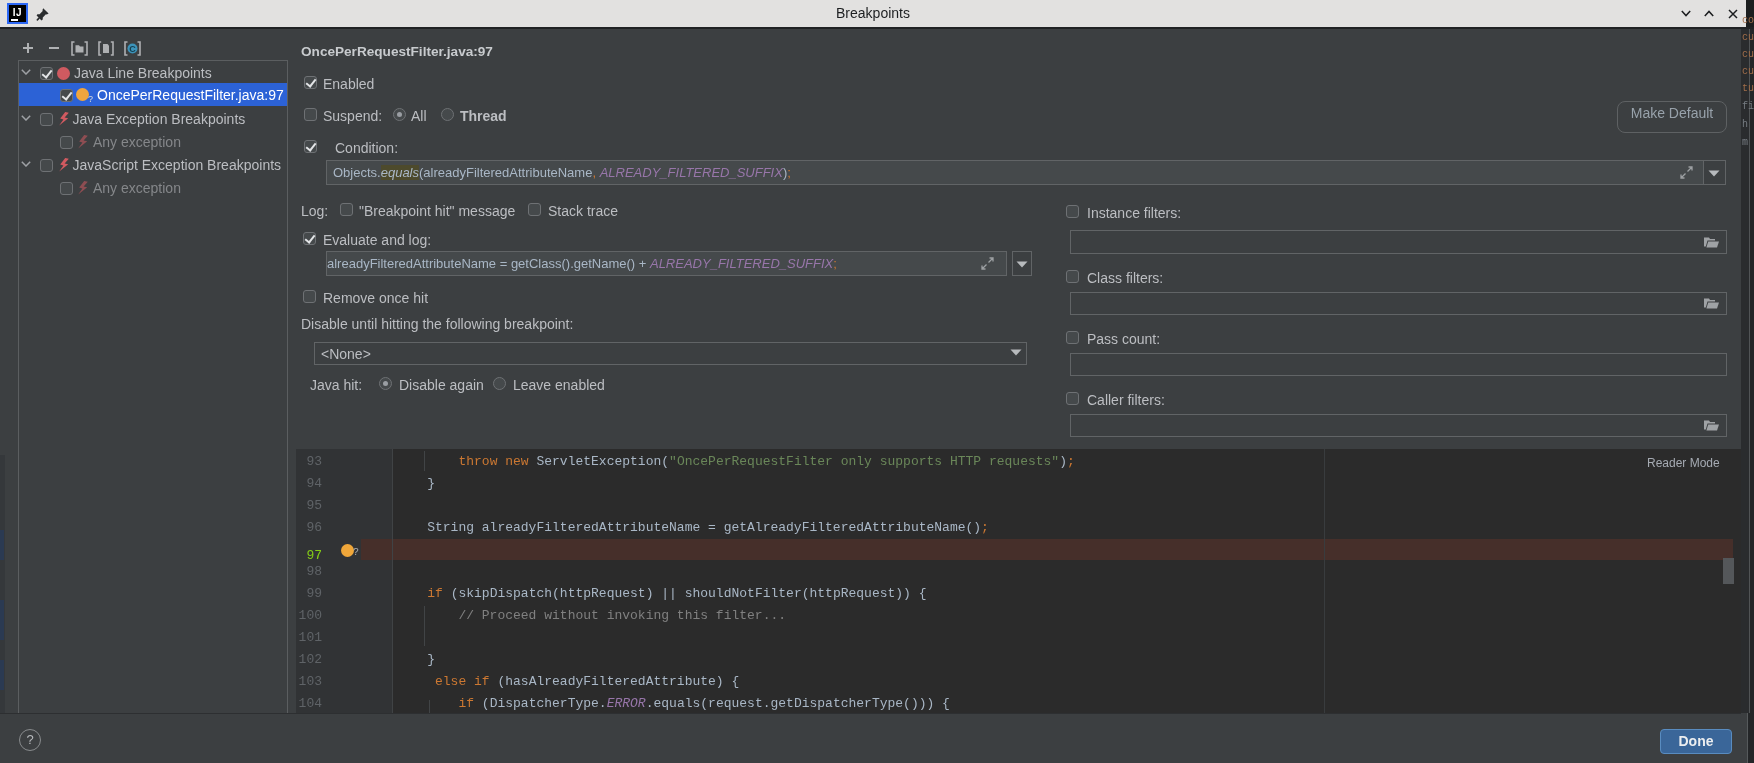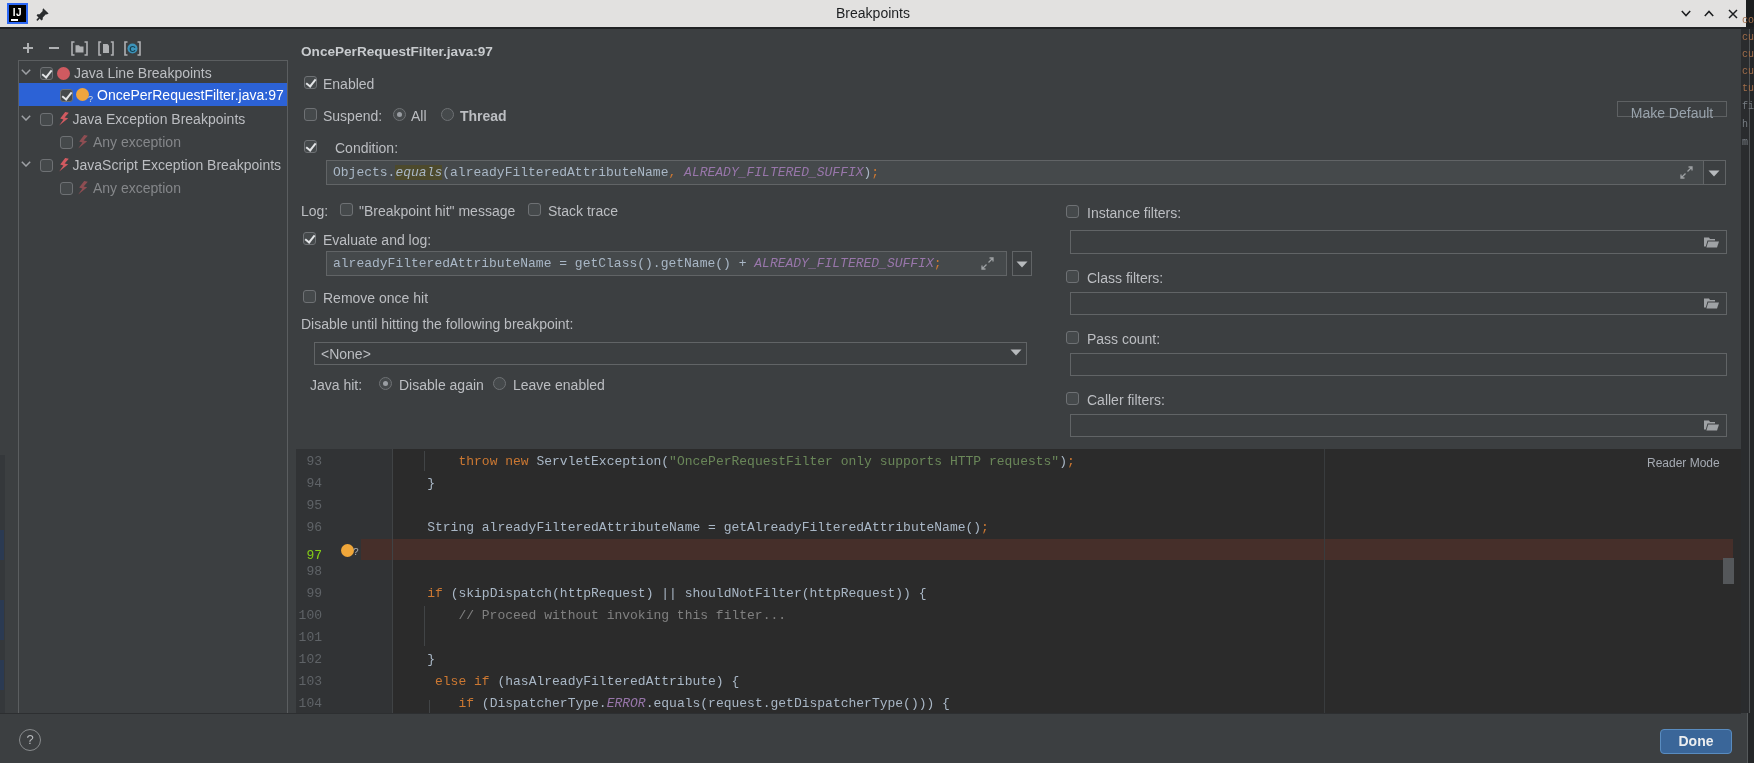--- a/index.html
+++ b/index.html
@@ -3,21 +3,21 @@
 *{margin:0;padding:0;box-sizing:border-box}
 html,body{width:1754px;height:763px;background:#3c3f41;font-family:"Liberation Sans",sans-serif;overflow:hidden}
 body{position:relative}
 .abs{position:absolute}
 .lb{position:absolute;font-size:14px;line-height:14px;color:#bcbec2;white-space:pre}
 .cb{position:absolute;width:13px;height:13px;border:1px solid #6e7174;border-radius:3px;background:#45494b}
 .cb.ck::after{content:"";position:absolute;left:3px;top:0px;width:4px;height:8px;border:solid #e3e5e7;border-width:0 2px 2px 0;transform:rotate(38deg)}
 .rd{position:absolute;width:13px;height:13px;border:1px solid #6e7174;border-radius:50%;background:#45494b}
 .rd.sel::after{content:"";position:absolute;left:3px;top:3px;width:5px;height:5px;border-radius:50%;background:#9a9ea3}
 .fld{position:absolute;border:1px solid #616466;background:#3c3f41}
-.codefld{background:#45494b;font-family:Liberation Mono, monospace;font-size:13px;color:#a9b7c6;white-space:pre}
+.codefld{background:#45494b;font-family:Liberation Sans, sans-serif;font-size:13px;color:#a9b7c6;white-space:pre}
 .mono{font-family:Liberation Mono, monospace}
 .kw{color:#cc7832}
 .str{color:#6a8759}
 .cmt{color:#808080}
 .const{color:#9876aa;font-style:italic}
 .codeline{position:absolute;left:100px;font-family:"Liberation Mono",monospace;font-size:13px;line-height:22px;height:22px;color:#a9b7c6;white-space:pre}
 .gnum{position:absolute;left:0;width:26px;text-align:right;font-family:"Liberation Mono",monospace;font-size:13px;line-height:22px;height:22px;color:#5f6367}
 </style></head>
 <body>
 
@@ -119,21 +119,21 @@
 
 <div class="lb" style="left:301px;top:45px;font-size:13.6px;line-height:14px;font-weight:bold;color:#c8cbce">OncePerRequestFilter.java:97</div>
 <span class="cb ck" style="left:304px;top:76px"></span>
 <span class="lb" style="left:323px;top:77px">Enabled</span>
 <span class="cb" style="left:304px;top:108px"></span>
 <span class="lb" style="left:323px;top:109px">Suspend:</span>
 <span class="rd sel" style="left:393px;top:108px"></span>
 <span class="lb" style="left:411px;top:109px">All</span>
 <span class="rd" style="left:441px;top:108px"></span>
 <span class="lb" style="left:460px;top:109px;font-weight:bold">Thread</span>
-<div class="abs" style="left:1617px;top:101px;width:110px;height:16px;border:1px solid #5e6163;border-radius:0;text-align:center;line-height:22px;font-size:14px;color:#98a2ab">Make Default</div>
+<div class="abs" style="left:1617px;top:101px;width:110px;height:32px;border:1px solid #5e6163;border-radius:8px;text-align:center;line-height:22px;font-size:14px;color:#98a2ab">Make Default</div>
 <span class="cb ck" style="left:304px;top:140px"></span>
 <span class="lb" style="left:335px;top:141px">Condition:</span>
 <div class="fld codefld" style="left:326px;top:160px;width:1378px;height:25px;line-height:23px;padding-left:6px">Objects.<i style="background:#4d4a2c">equals</i>(alreadyFilteredAttributeName<span class="kw">,</span> <span class="const">ALREADY_FILTERED_SUFFIX</span>)<span class="kw">;</span></div>
 <svg class="abs" style="left:1680px;top:166px" width="13" height="13" viewBox="0 0 13 13">
     <g stroke="#9da0a3" stroke-width="1.3" fill="none">
       <path d="M7.5 5.5 12 1 M8.5 1 H12 V4.5"></path>
       <path d="M5.5 7.5 1 12 M1 8.5 V12 H4.5"></path>
     </g>
   </svg>
 <div class="fld" style="left:1703px;top:160px;width:23px;height:25px;background:#3c3f41"></div>
@@ -141,21 +141,21 @@
     <path d="M0.5 0.5 H11.5 L6 6.5Z" fill="#b7babd"></path>
   </svg>
 
 <span class="lb" style="left:301px;top:204px">Log:</span>
 <span class="cb" style="left:340px;top:203px"></span>
 <span class="lb" style="left:359px;top:204px">"Breakpoint hit" message</span>
 <span class="cb" style="left:528px;top:203px"></span>
 <span class="lb" style="left:548px;top:204px">Stack trace</span>
 <span class="cb ck" style="left:303px;top:232px"></span>
 <span class="lb" style="left:323px;top:233px">Evaluate and log:</span>
-<div class="fld codefld" style="left:326px;top:251px;width:681px;height:25px;line-height:23px;padding-left:6px">alreadyFilteredAttributeName = getClass().getName() + <span class="const">ALREADY_FILTERED_SUFFIX</span><span class="kw">;</span></div>
+<div class="fld codefld" style="left:326px;top:251px;width:681px;height:25px;line-height:23px;">alreadyFilteredAttributeName = getClass().getName() + <span class="const">ALREADY_FILTERED_SUFFIX</span><span class="kw">;</span></div>
 <svg class="abs" style="left:981px;top:257px" width="13" height="13" viewBox="0 0 13 13">
     <g stroke="#9da0a3" stroke-width="1.3" fill="none">
       <path d="M7.5 5.5 12 1 M8.5 1 H12 V4.5"></path>
       <path d="M5.5 7.5 1 12 M1 8.5 V12 H4.5"></path>
     </g>
   </svg>
 <div class="fld" style="left:1012px;top:251px;width:20px;height:25px;background:#3c3f41"></div>
 <svg class="abs" style="left:1016px;top:261px" width="12" height="7" viewBox="0 0 12 7">
     <path d="M0.5 0.5 H11.5 L6 6.5Z" fill="#b7babd"></path>
   </svg>

